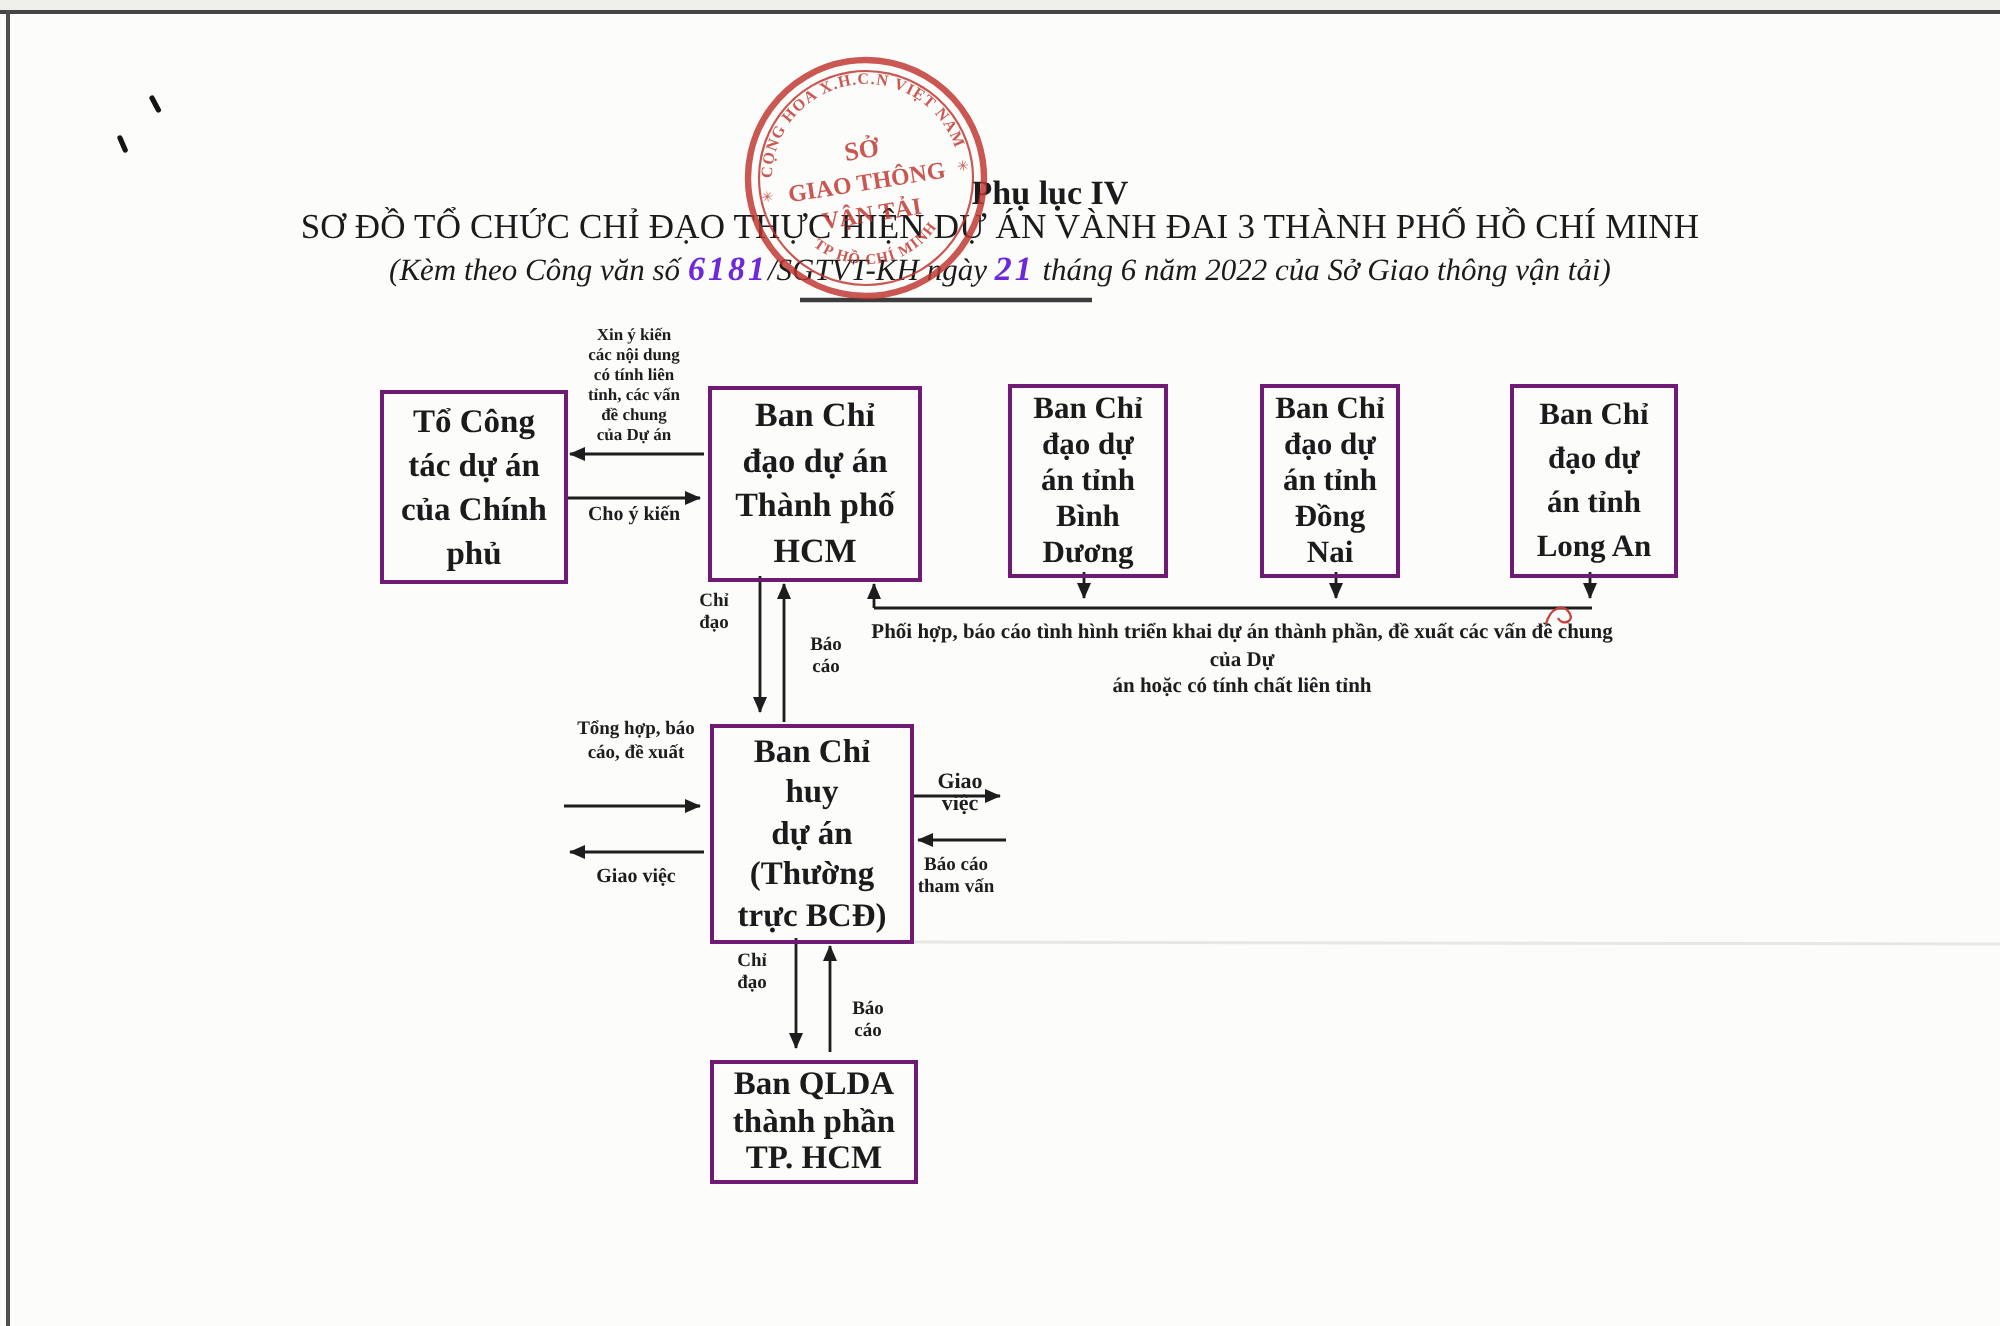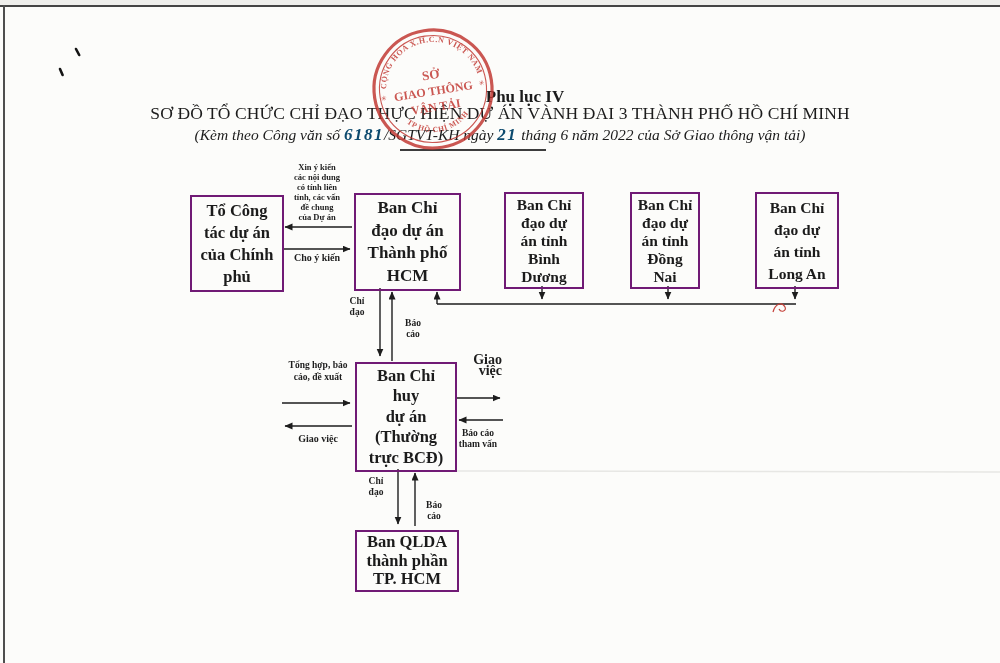--- a/index.html
+++ b/index.html
@@ -12,21 +12,21 @@
   .edge-band{position:absolute;left:0;top:0;width:1000px;height:5px;background:#efefec;}
   .edge-left{position:absolute;left:3px;top:5px;width:2px;height:658px;background:#4e4e4e;}
   .wires{position:absolute;left:0;top:0;}
   
   .phu-luc{position:absolute;left:485px;top:87px;width:80px;text-align:center;
     font-weight:bold;font-size:17px;}
   .main-title{position:absolute;left:0;top:103px;width:1000px;text-align:center;
     font-weight:normal;font-size:17.5px;letter-spacing:.1px;}
   .subtitle{position:absolute;left:0;top:125px;width:1000px;text-align:center;
     font-style:italic;font-size:15.5px;}
-  .hand{color:#0c4a6e;font-weight:bold;font-style:italic;font-size:17px;letter-spacing:1.5px;}
+  .hand{color:#6d28d9;font-weight:bold;font-style:italic;font-size:17px;letter-spacing:1.5px;}
   
   .stamp{position:absolute;left:367px;top:23px;width:132px;height:132px;
     transform:rotate(-9deg);opacity:.82;pointer-events:none;}
   
   .box{position:absolute;display:flex;align-items:center;justify-content:center;
     text-align:center;white-space:pre-line;font-weight:bold;
     border:2px solid #701a75;background:transparent;}
   .b1{left:190px;top:195px;width:90px;height:93px;font-size:16.5px;line-height:22px;}
   .b2{left:354px;top:193px;width:103px;height:94px;font-size:17px;line-height:22.5px;}
   .b3{left:504px;top:192px;width:76px;height:93px;font-size:15.5px;line-height:18px;}
@@ -39,21 +39,21 @@
   
   .lbl{position:absolute;font-weight:bold;text-align:center;
     white-space:pre-line;color:#1d1d1d;}
   .l-xinykien{left:281px;top:162px;width:72px;font-size:8.5px;line-height:10px;}
   .l-choykien{left:281px;top:252px;width:72px;font-size:10px;}
   .l-chidao1{left:340px;top:296px;width:34px;font-size:9.5px;line-height:11px;}
   .l-baocao1{left:396px;top:318px;width:34px;font-size:9.5px;line-height:11px;}
   .l-phoihop{left:430px;top:310px;width:382px;font-size:10.5px;line-height:13.5px;}
   .l-tonghop{left:283px;top:360px;width:70px;font-size:9.5px;line-height:11.5px;}
   .l-giaoviec1{left:283px;top:433px;width:70px;font-size:10px;}
-  .l-giaoviec2{left:458px;top:354px;width:44px;font-size:14px;line-height:11px;text-align:right;}
+  .l-giaoviec2{left:458px;top:386px;width:44px;font-size:11px;line-height:11px;}
   .l-baocaothamvan{left:452px;top:428px;width:52px;font-size:9.5px;line-height:11px;}
   .l-chidao2{left:360px;top:476px;width:32px;font-size:9.5px;line-height:11px;}
   .l-baocao2{left:417px;top:500px;width:34px;font-size:9.5px;line-height:11px;}
 </style>
 </head>
 <body>
 
 <div class="page">
 
   <div class="edge-band"></div>
@@ -149,20 +149,22 @@
 các nội dung
 có tính liên
 tỉnh, các vấn
 đề chung
 của Dự án</div>
   <div class="lbl l-choykien">Cho ý kiến</div>
   <div class="lbl l-chidao1">Chỉ
 đạo</div>
   <div class="lbl l-baocao1">Báo
 cáo</div>
+  <div class="lbl l-phoihop">Phối hợp, báo cáo tình hình triển khai dự án thành phần, đề xuất các vấn đề chung của Dự
+án hoặc có tính chất liên tỉnh</div>
   <div class="lbl l-tonghop">Tổng hợp, báo
 cáo, đề xuất</div>
   <div class="lbl l-giaoviec1">Giao việc</div>
   <div class="lbl l-giaoviec2">Giao
 việc</div>
   <div class="lbl l-baocaothamvan">Báo cáo
 tham vấn</div>
   <div class="lbl l-chidao2">Chỉ
 đạo</div>
   <div class="lbl l-baocao2">Báo

